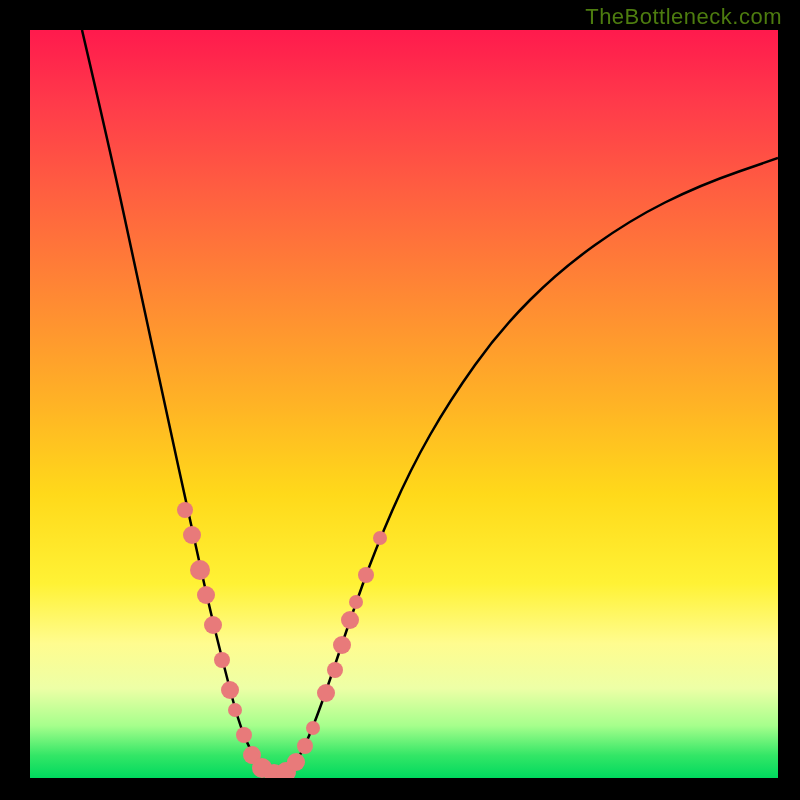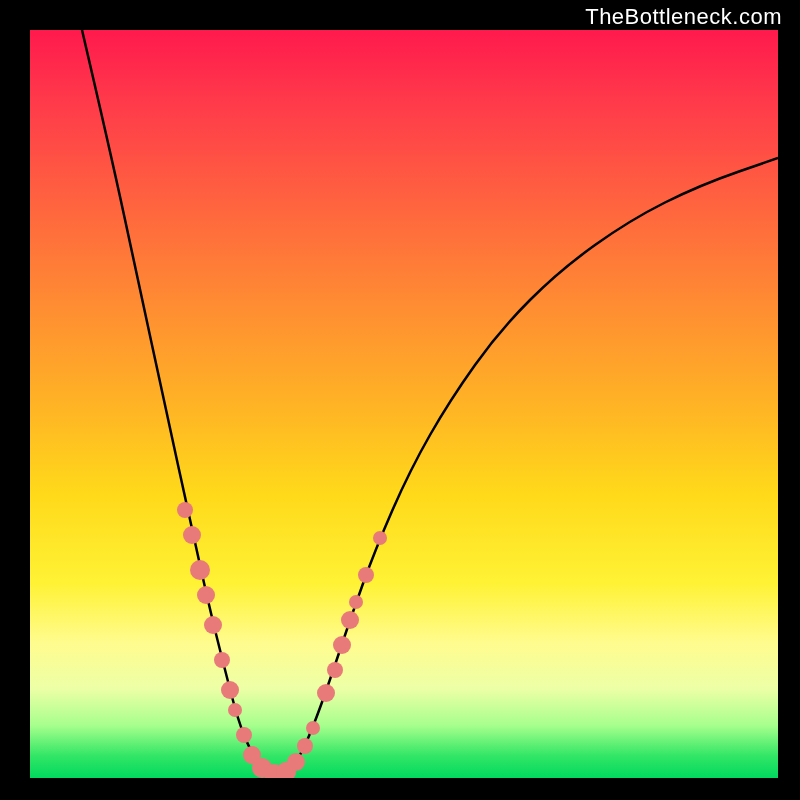--- a/index.html
+++ b/index.html
@@ -37,21 +37,21 @@
       #edffa6 88%,
       #a6ff8c 93%,
       #33e666 97%,
       #00d95e 100%
     );
   }
   .watermark {
     position: absolute;
     top: 4px;
     right: 18px;
-    color: #ffffff;
+    color: #4d7c0f;
     font-size: 22px;
     letter-spacing: 0.5px;
     font-weight: 500;
   }
   svg.curve {
     position: absolute;
     left: 0; top: 0;
     width: 748px; height: 748px;
   }
   .curve-path {

